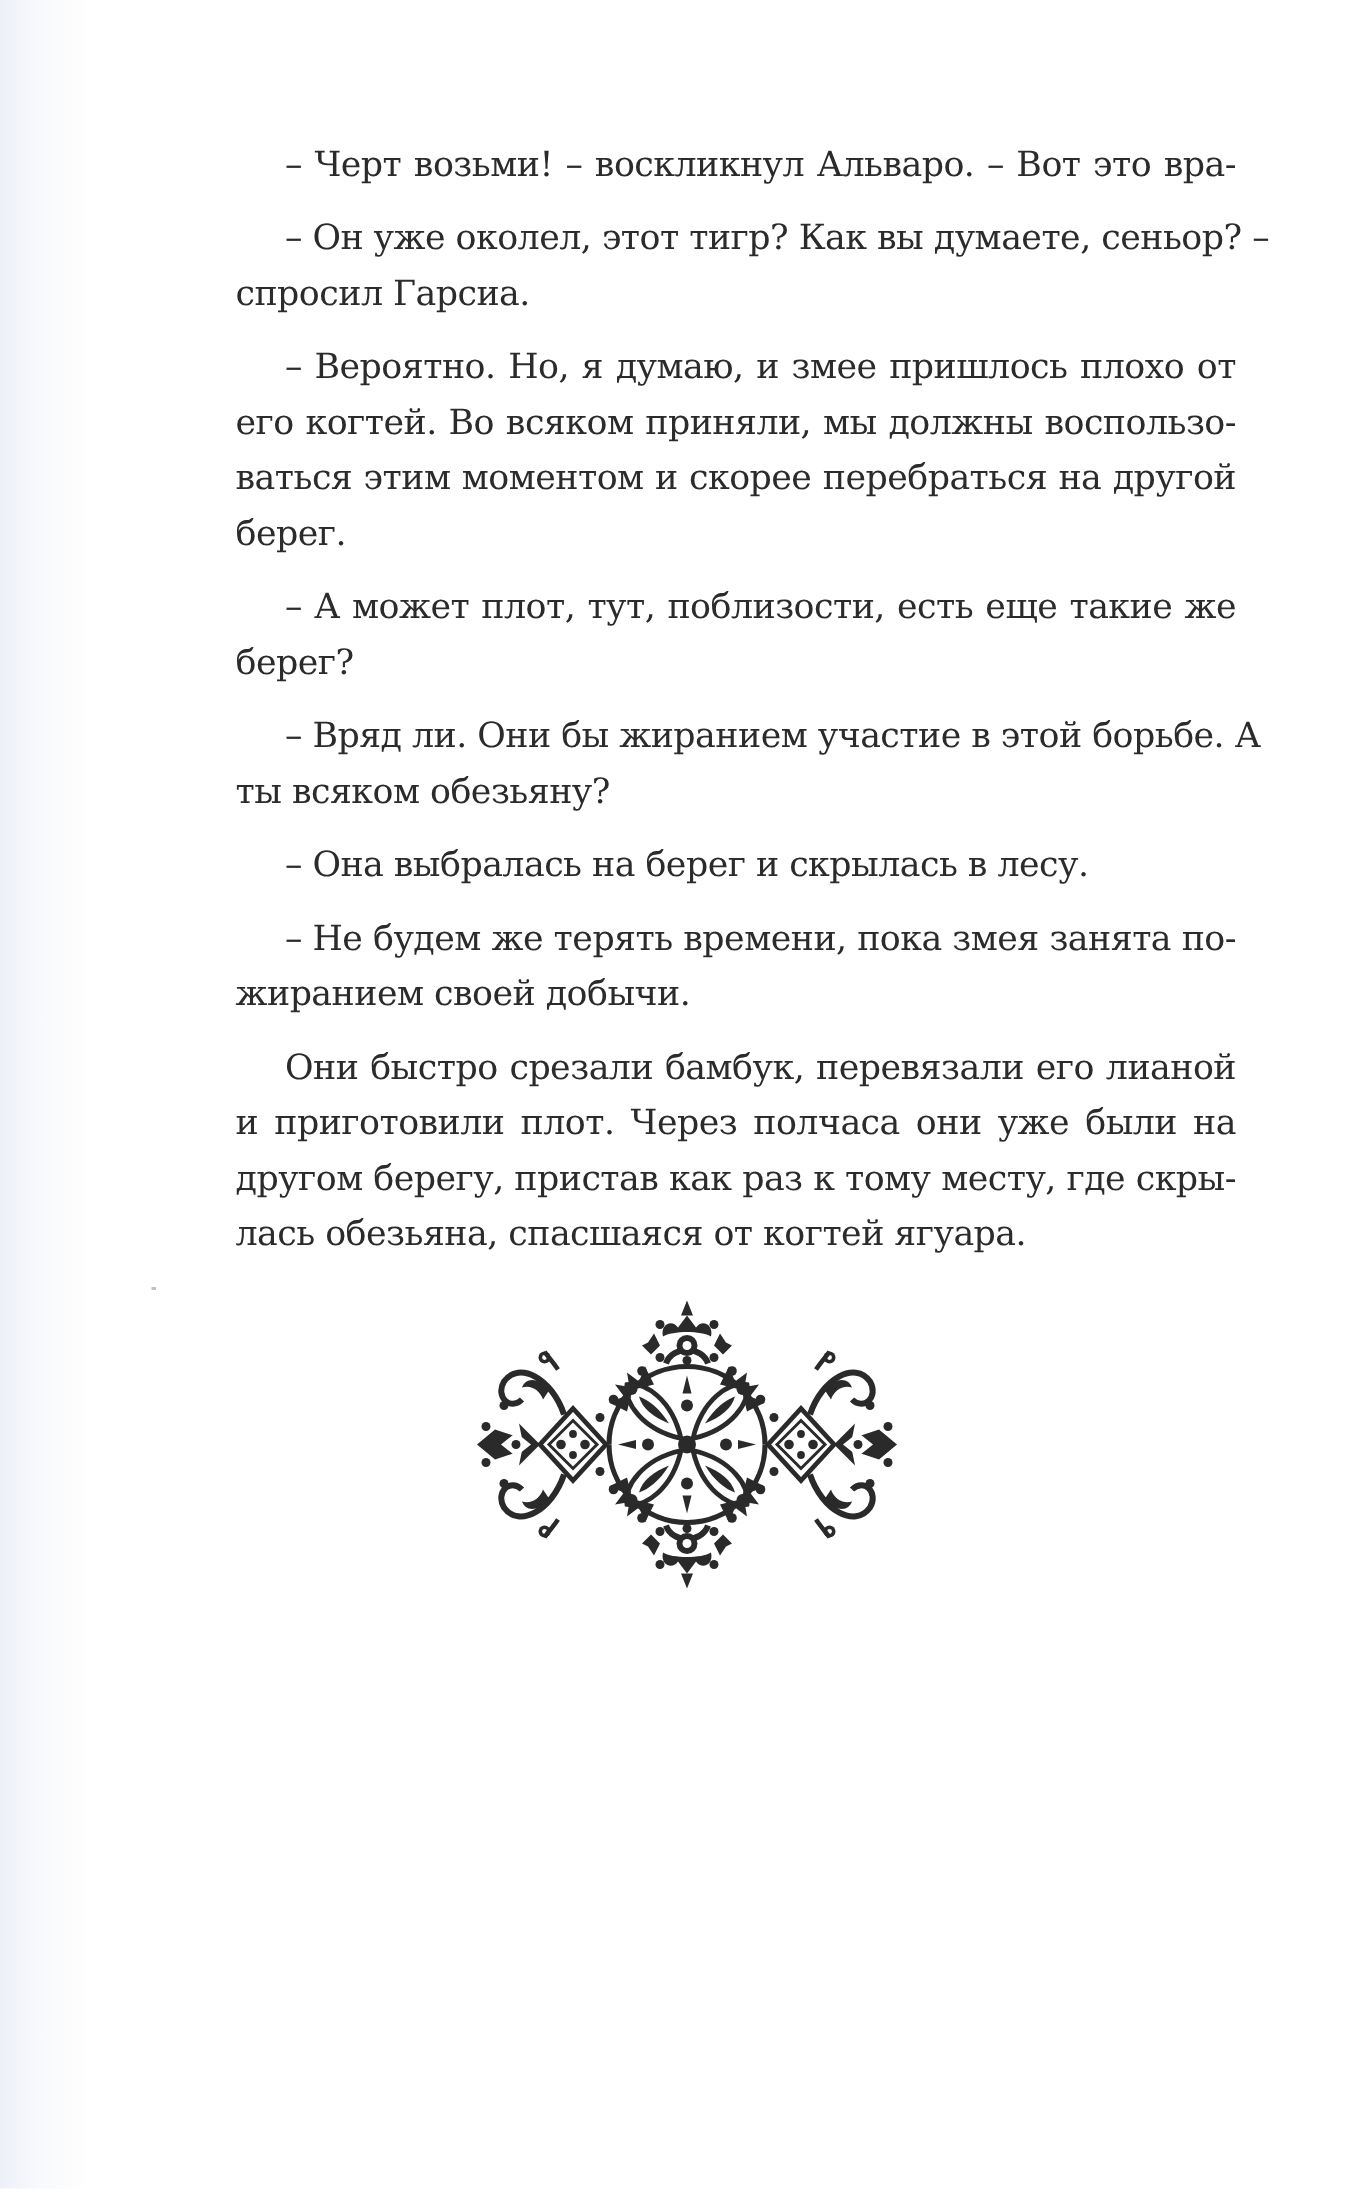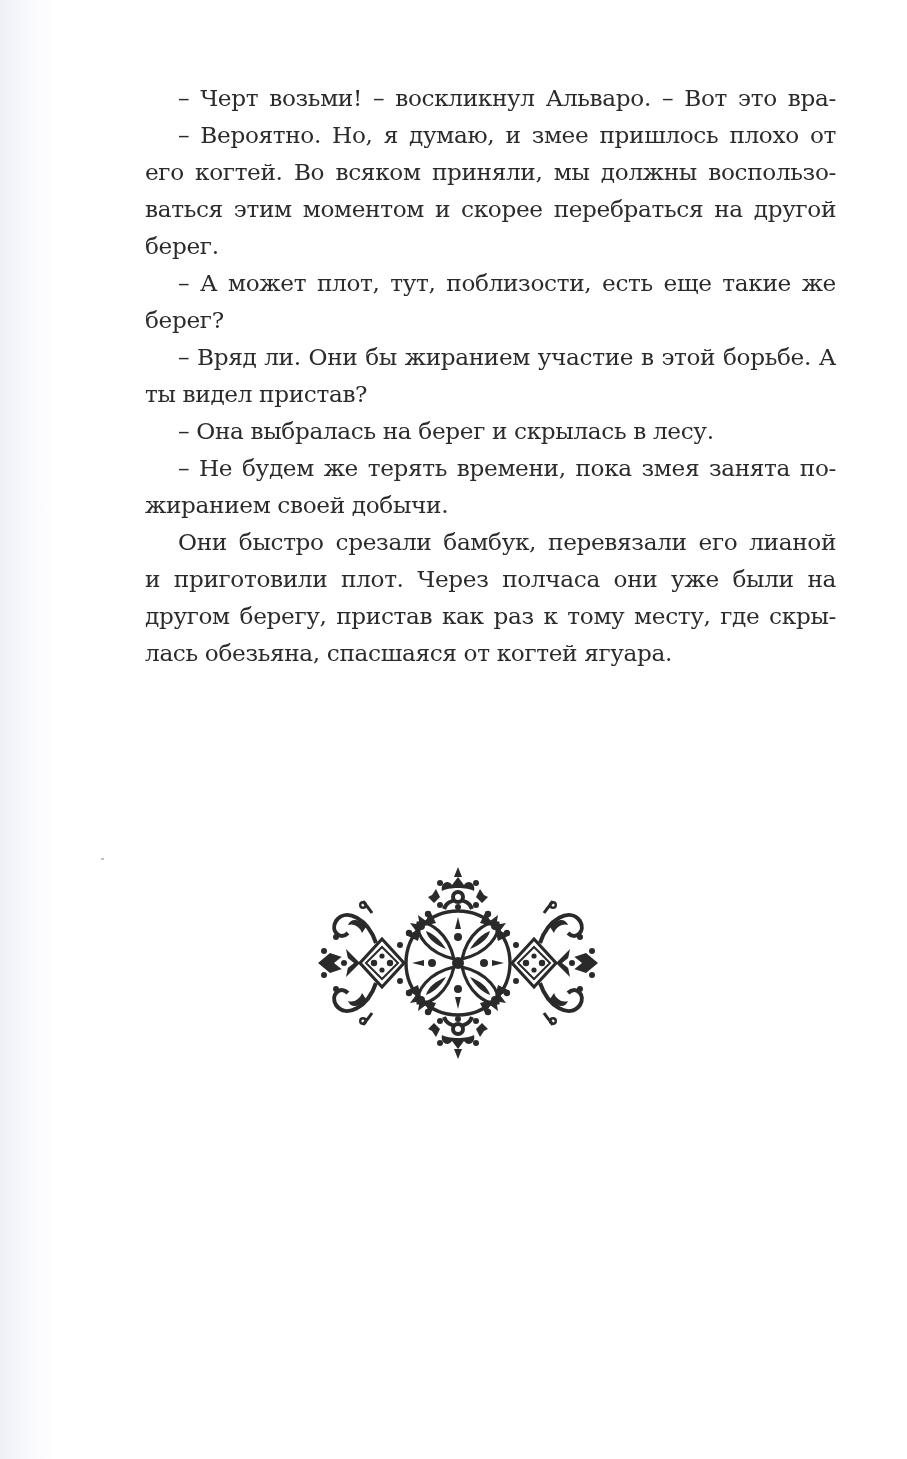--- a/index.html
+++ b/index.html
@@ -17,21 +17,21 @@
     width: 724px;
     font-family: "DejaVu Serif", "Liberation Serif", serif;
     font-size: 23.2px;
     line-height: 37px;
     color: #2b2b2b;
     text-align: justify;
     letter-spacing: -0.35px;
     word-spacing: 0px;
   }
   .para {
-    margin: 0;
+    margin: 12px;
     text-indent: 33px;
     text-align: justify;
     text-align-last: left;
   }
   .line {
     display: block;
     white-space: nowrap;
     text-align: justify;
     text-align-last: justify;
     height: 37px;
@@ -51,32 +51,36 @@
 </head>
 <body>
 
 <div class="page">
 
   <div class="text-block">
     <div class="para">
       <span class="line first">– Черт возьми! – воскликнул Альваро. – Вот это вра-</span>
     </div>
     <div class="para">
+      <span class="line first">– Он уже околел, этот тигр? Как вы думаете, сеньор? –</span>
+      <span class="line last">спросил Гарсиа.</span>
+    </div>
+    <div class="para">
       <span class="line first">– Вероятно. Но, я думаю, и змее пришлось плохо от</span>
       <span class="line">его когтей. Во всяком приняли, мы должны воспользо-</span>
       <span class="line">ваться этим моментом и скорее перебраться на другой</span>
       <span class="line last">берег.</span>
     </div>
     <div class="para">
       <span class="line first">– А может плот, тут, поблизости, есть еще такие же</span>
       <span class="line last">берег?</span>
     </div>
     <div class="para">
       <span class="line first">– Вряд ли. Они бы жиранием участие в этой борьбе. А</span>
-      <span class="line last">ты видел пристав?</span>
+      <span class="line last">ты всяком обезьяну?</span>
     </div>
     <div class="para">
       <span class="line first last">– Она выбралась на берег и скрылась в лесу.</span>
     </div>
     <div class="para">
       <span class="line first">– Не будем же терять времени, пока змея занята по-</span>
       <span class="line last">жиранием своей добычи.</span>
     </div>
     <div class="para">
       <span class="line first">Они быстро срезали бамбук, перевязали его лианой</span>

